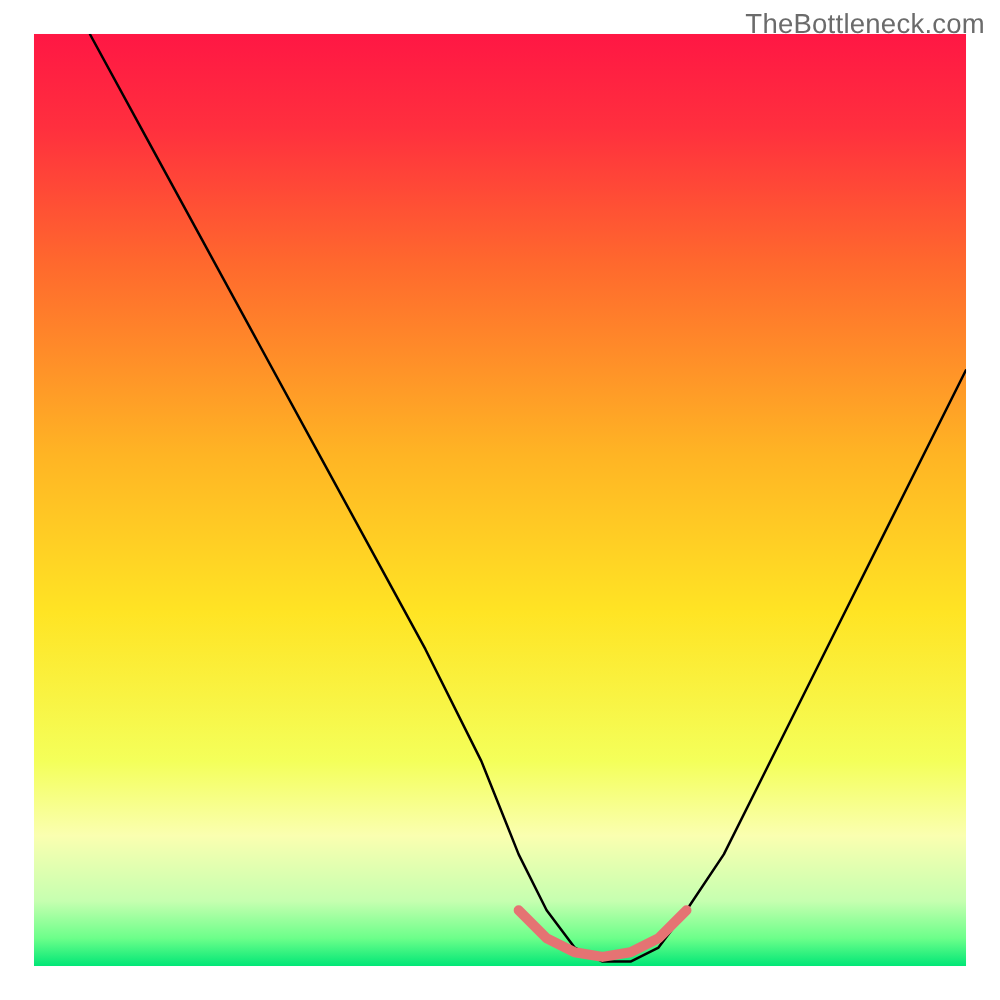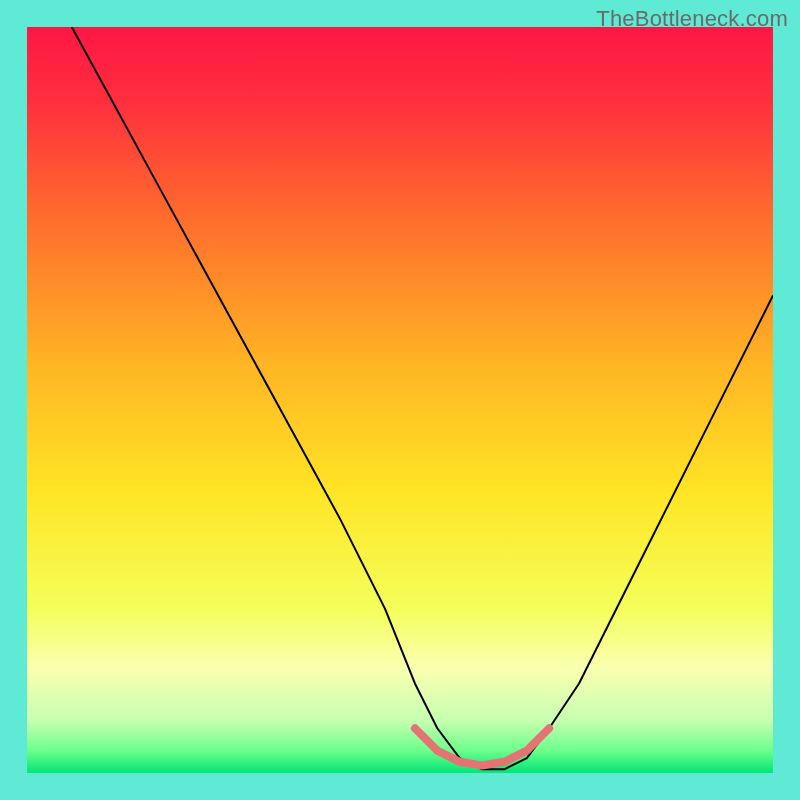--- a/index.html
+++ b/index.html
@@ -8,21 +8,21 @@
     width: 800px;
     height: 800px;
     background: #000;
     overflow: hidden;
     font-family: Arial, Helvetica, sans-serif;
   }
   .frame {
     position: relative;
     width: 800px;
     height: 800px;
-    background: #5eead4;
+    background: #ffffff;
   }
   .watermark {
     position: absolute;
     top: 6px;
     right: 12px;
     color: #6b6b6b;
     font-size: 22px;
     font-weight: 400;
     letter-spacing: 0.2px;
     z-index: 5;

